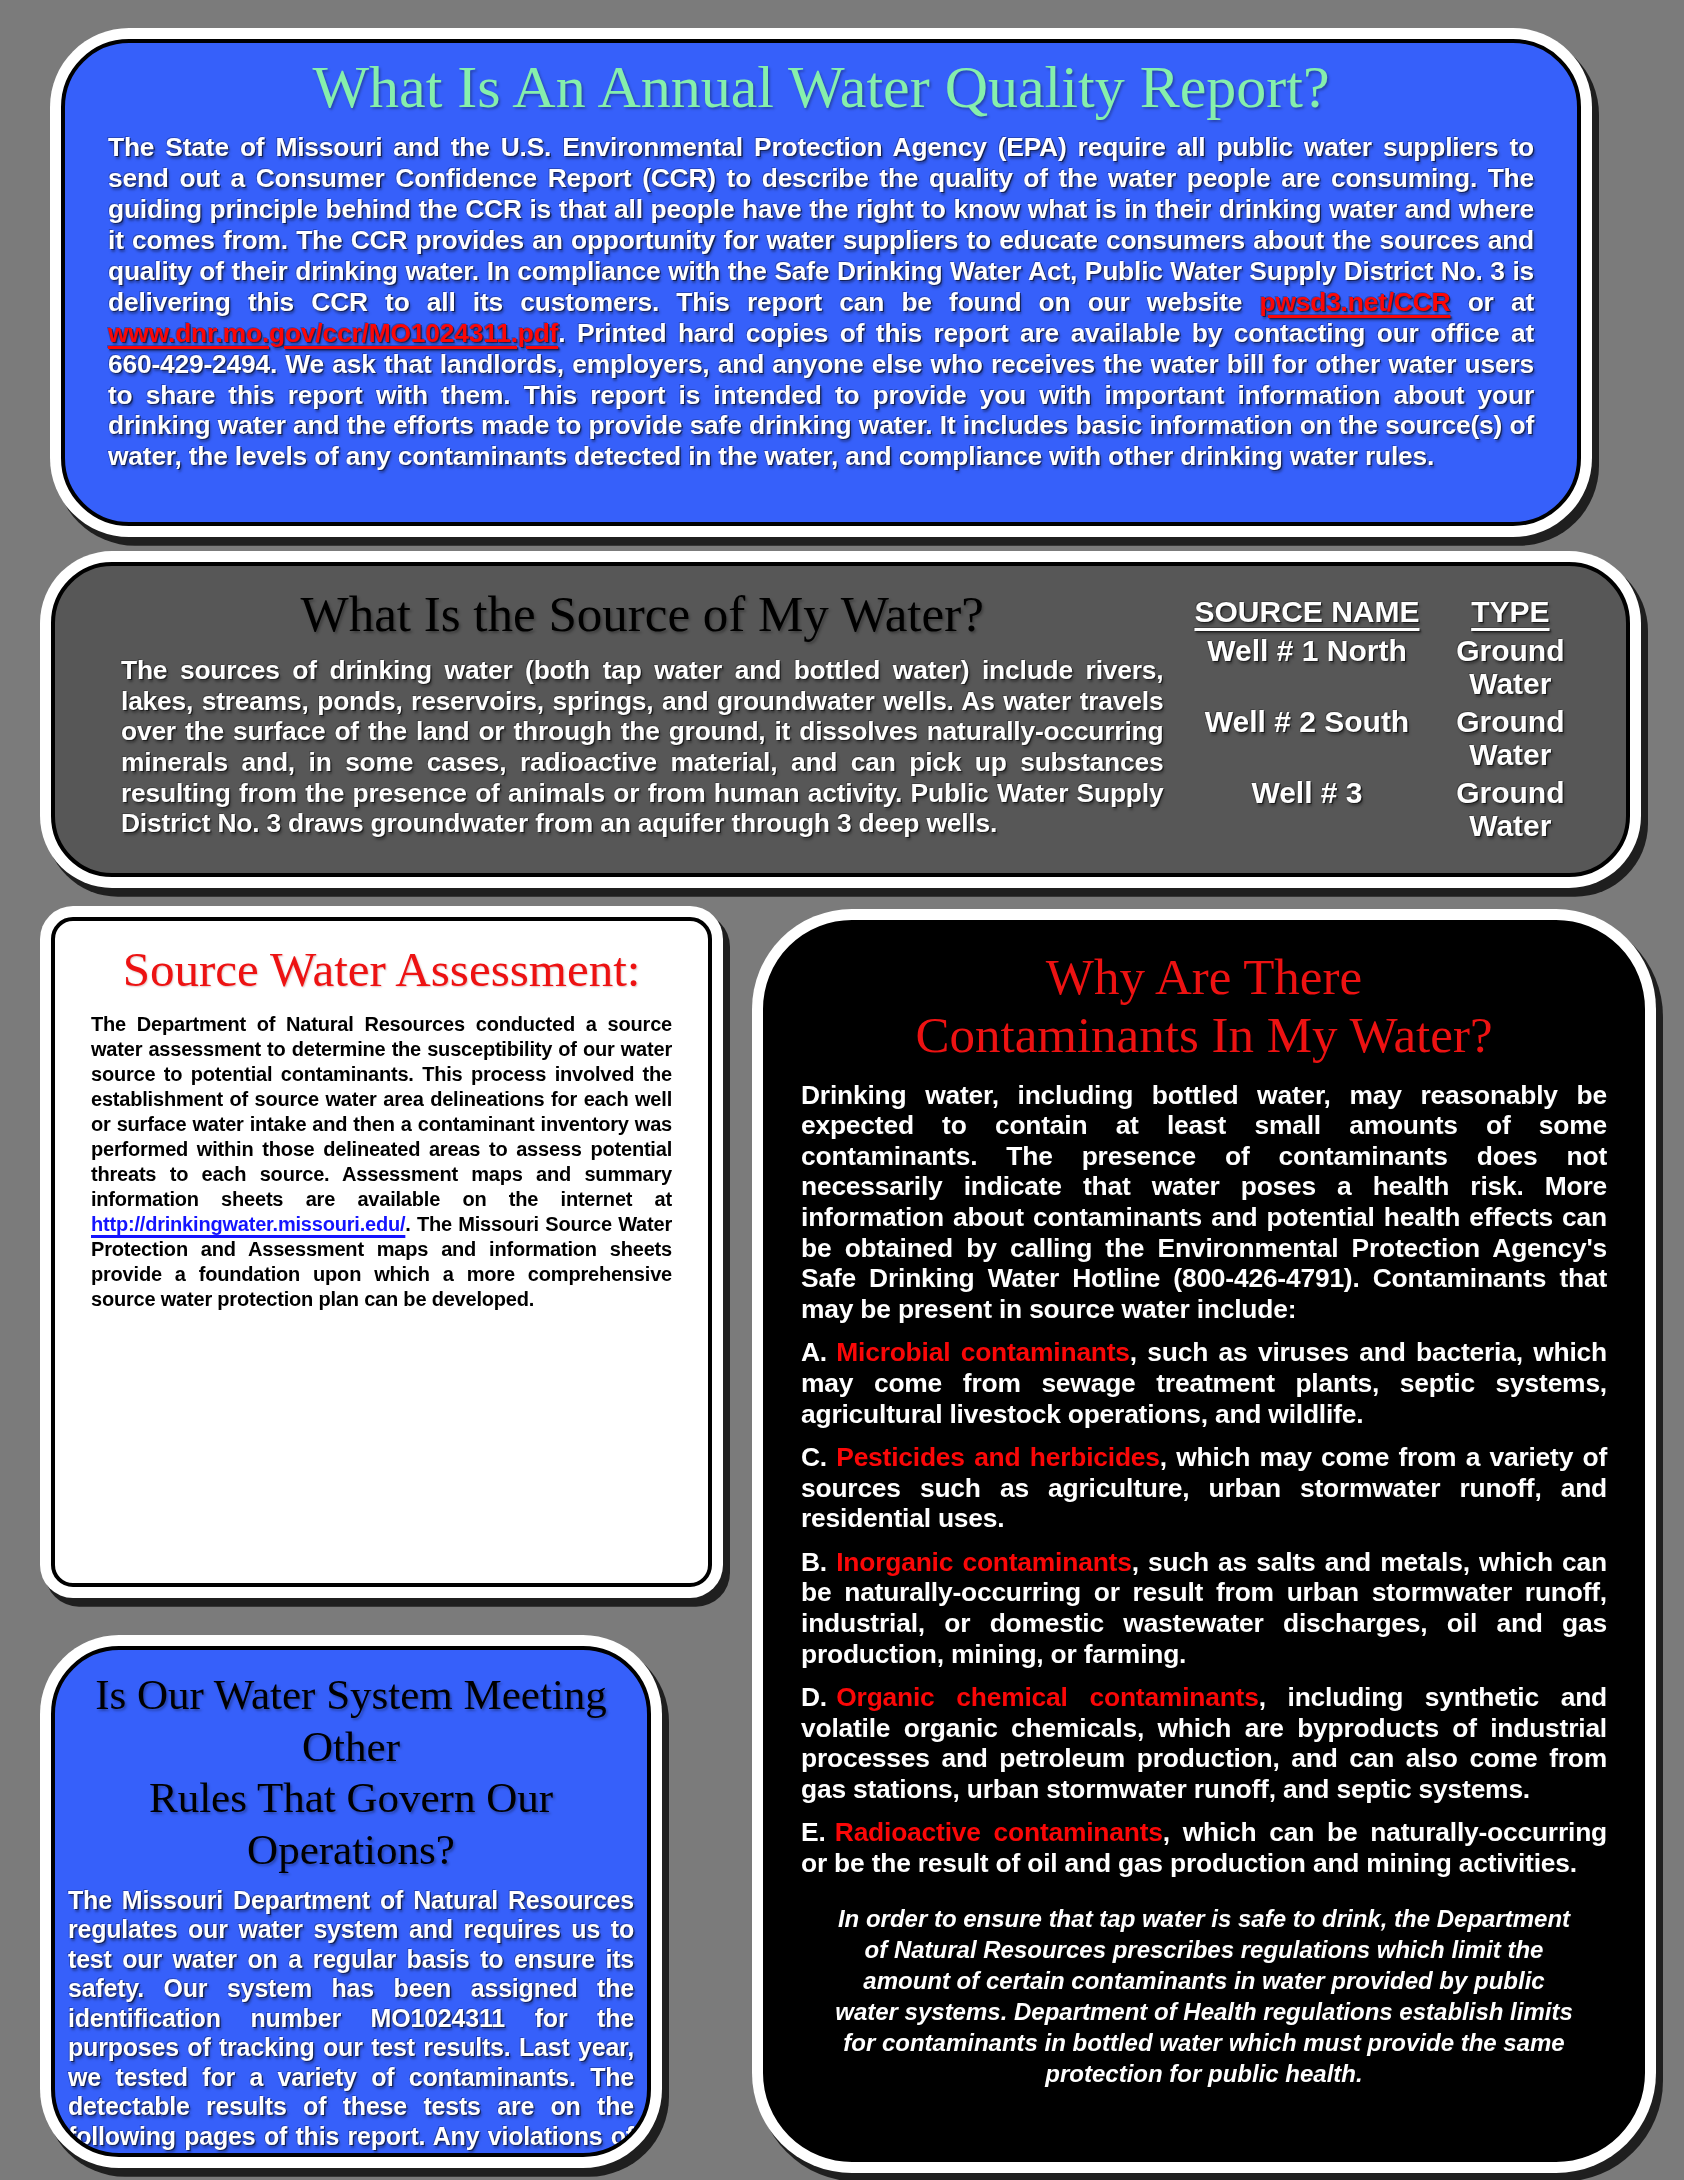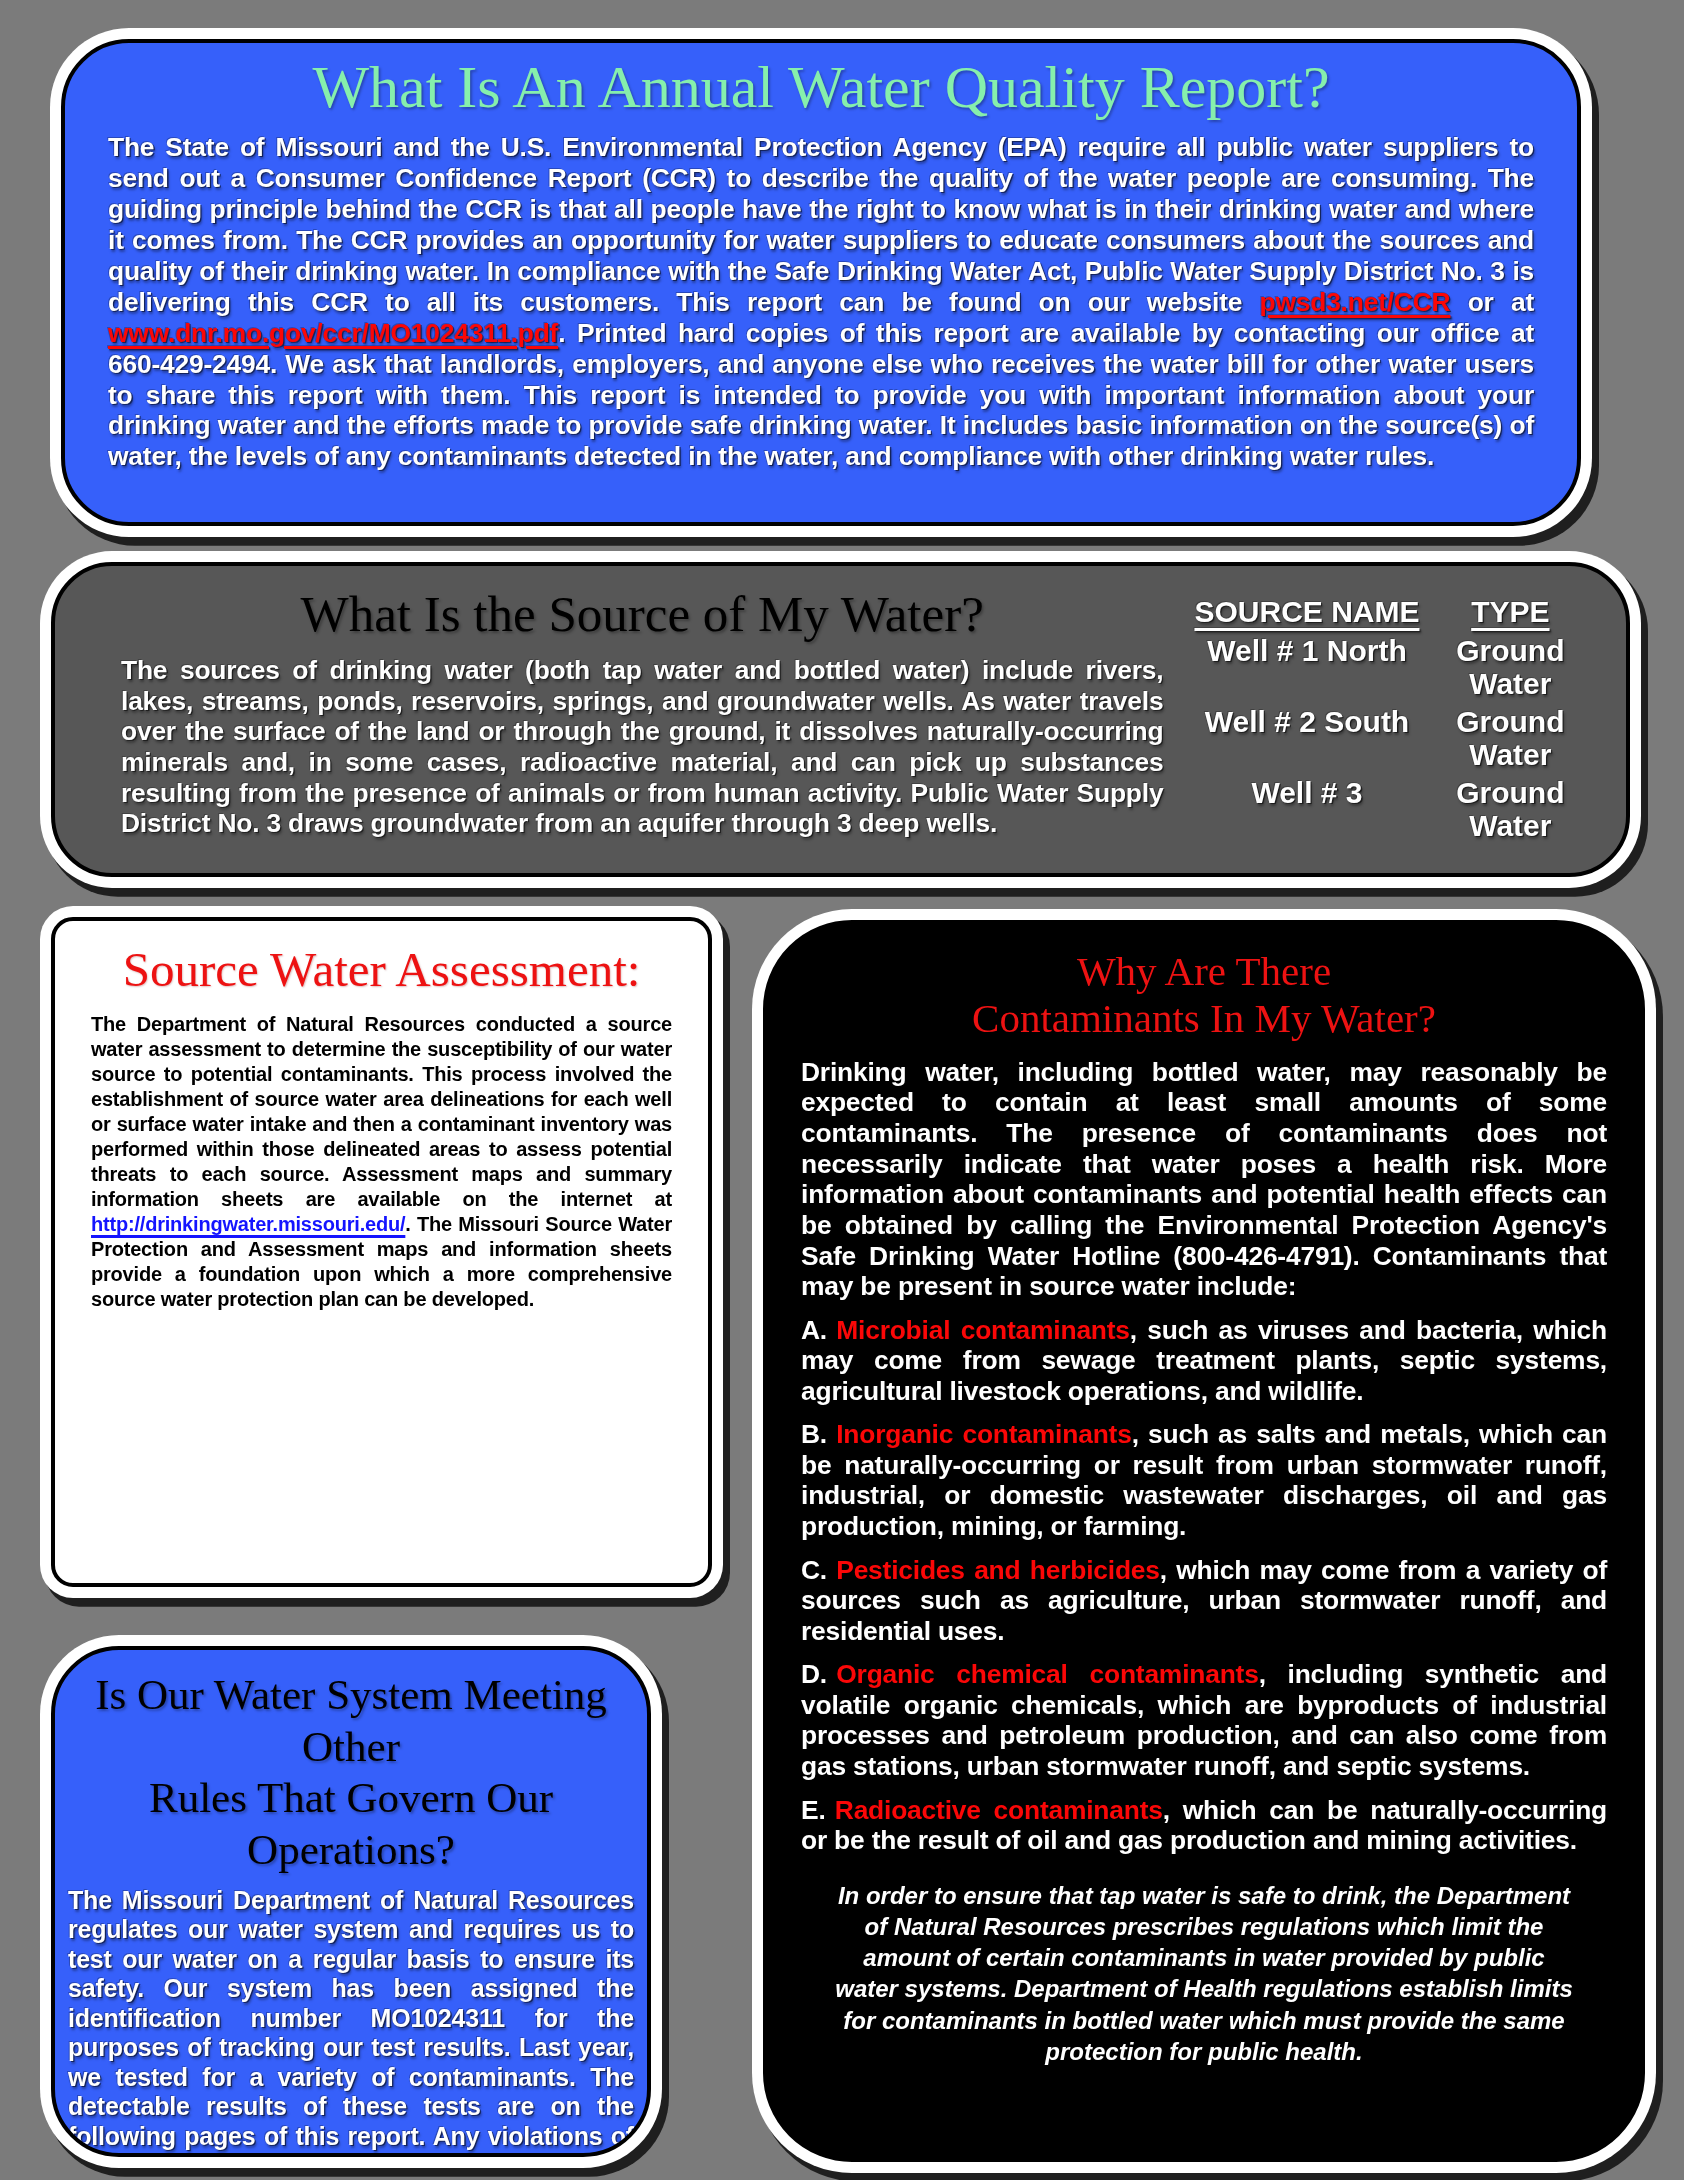--- a/index.html
+++ b/index.html
@@ -68,21 +68,21 @@
   }
   #panel-assessment .title{font-size:49px;text-align:center;color:#ed1212;margin:0 0 13.6px;text-shadow:0.9px 0.9px 1.7px rgba(120,0,0,0.25);}
   #panel-assessment .body-text{font-size:20px;line-height:1.25;color:#000;}
 
   
   #panel-contaminants{
     left:763px;top:920px;width:882px;height:1242px;
     border-radius:89px;background:#000000;
     padding:24px 34px 17px;
   }
-  #panel-contaminants .title{font-size:41px;line-height:1.14;text-align:center;color:#ed1212;margin:0 0 15.3px;}
+  #panel-contaminants .title{font-size:51px;line-height:1.14;text-align:center;color:#ed1212;margin:0 0 15.3px;}
   #panel-contaminants .body-text{font-size:26.4px;line-height:1.16;}
   #panel-contaminants .item{margin-top:12.8px;}
   #panel-contaminants .letter{margin-right:0.35em;}
   #panel-contaminants .lead{color:#fb0707;text-decoration-thickness:2.6px;text-underline-offset:4.3px;}
   #panel-contaminants .note{
     font-style:italic;text-align:center;
     font-size:24px;line-height:1.3;
     margin-top:24px;padding:0 29px;
   }
 
@@ -128,22 +128,22 @@
   </section>
 
   <section class="panel" id="panel-contaminants">
     <h2 class="serif title">
       <div>Why Are There</div>
       <div>Contaminants In My Water?</div>
     </h2>
     <p class="body-text white-text">Drinking water, including bottled water, may reasonably be expected to contain at least small amounts of some contaminants. The presence of contaminants does not necessarily indicate that water poses a health risk. More information about contaminants and potential health effects can be obtained by calling the Environmental Protection Agency's Safe Drinking Water Hotline (800-426-4791). Contaminants that may be present in source water include:</p>
 
     <p class="body-text white-text item"><span class="letter">A.</span><span class="lead">Microbial contaminants</span><span>, such as viruses and bacteria, which may come from sewage treatment plants, septic systems, agricultural livestock operations, and wildlife.</span></p>
+    <p class="body-text white-text item"><span class="letter">C.</span><span class="lead">Pesticides and herbicides</span><span>, which may come from a variety of sources such as agriculture, urban stormwater runoff, and residential uses.</span></p>
     <p class="body-text white-text item"><span class="letter">B.</span><span class="lead">Inorganic contaminants</span><span>, such as salts and metals, which can be naturally-occurring or result from urban stormwater runoff, industrial, or domestic wastewater discharges, oil and gas production, mining, or farming.</span></p>
-    <p class="body-text white-text item"><span class="letter">C.</span><span class="lead">Pesticides and herbicides</span><span>, which may come from a variety of sources such as agriculture, urban stormwater runoff, and residential uses.</span></p>
     <p class="body-text white-text item"><span class="letter">D.</span><span class="lead">Organic chemical contaminants</span><span>, including synthetic and volatile organic chemicals, which are byproducts of industrial processes and petroleum production, and can also come from gas stations, urban stormwater runoff, and septic systems.</span></p>
     <p class="body-text white-text item"><span class="letter">E.</span><span class="lead">Radioactive contaminants</span><span>, which can be naturally-occurring or be the result of oil and gas production and mining activities.</span></p>
 
     <p class="note white-text" style="font-weight:bold;">In order to ensure that tap water is safe to drink, the Department of Natural Resources prescribes regulations which limit the amount of certain contaminants in water provided by public water systems. Department of Health regulations establish limits for contaminants in bottled water which must provide the same protection for public health.</p>
   </section>
 
   <section class="panel" id="panel-rules">
     <h2 class="serif title">
       <div>Is Our Water System Meeting Other</div>
       <div>Rules That Govern Our Operations?</div>

